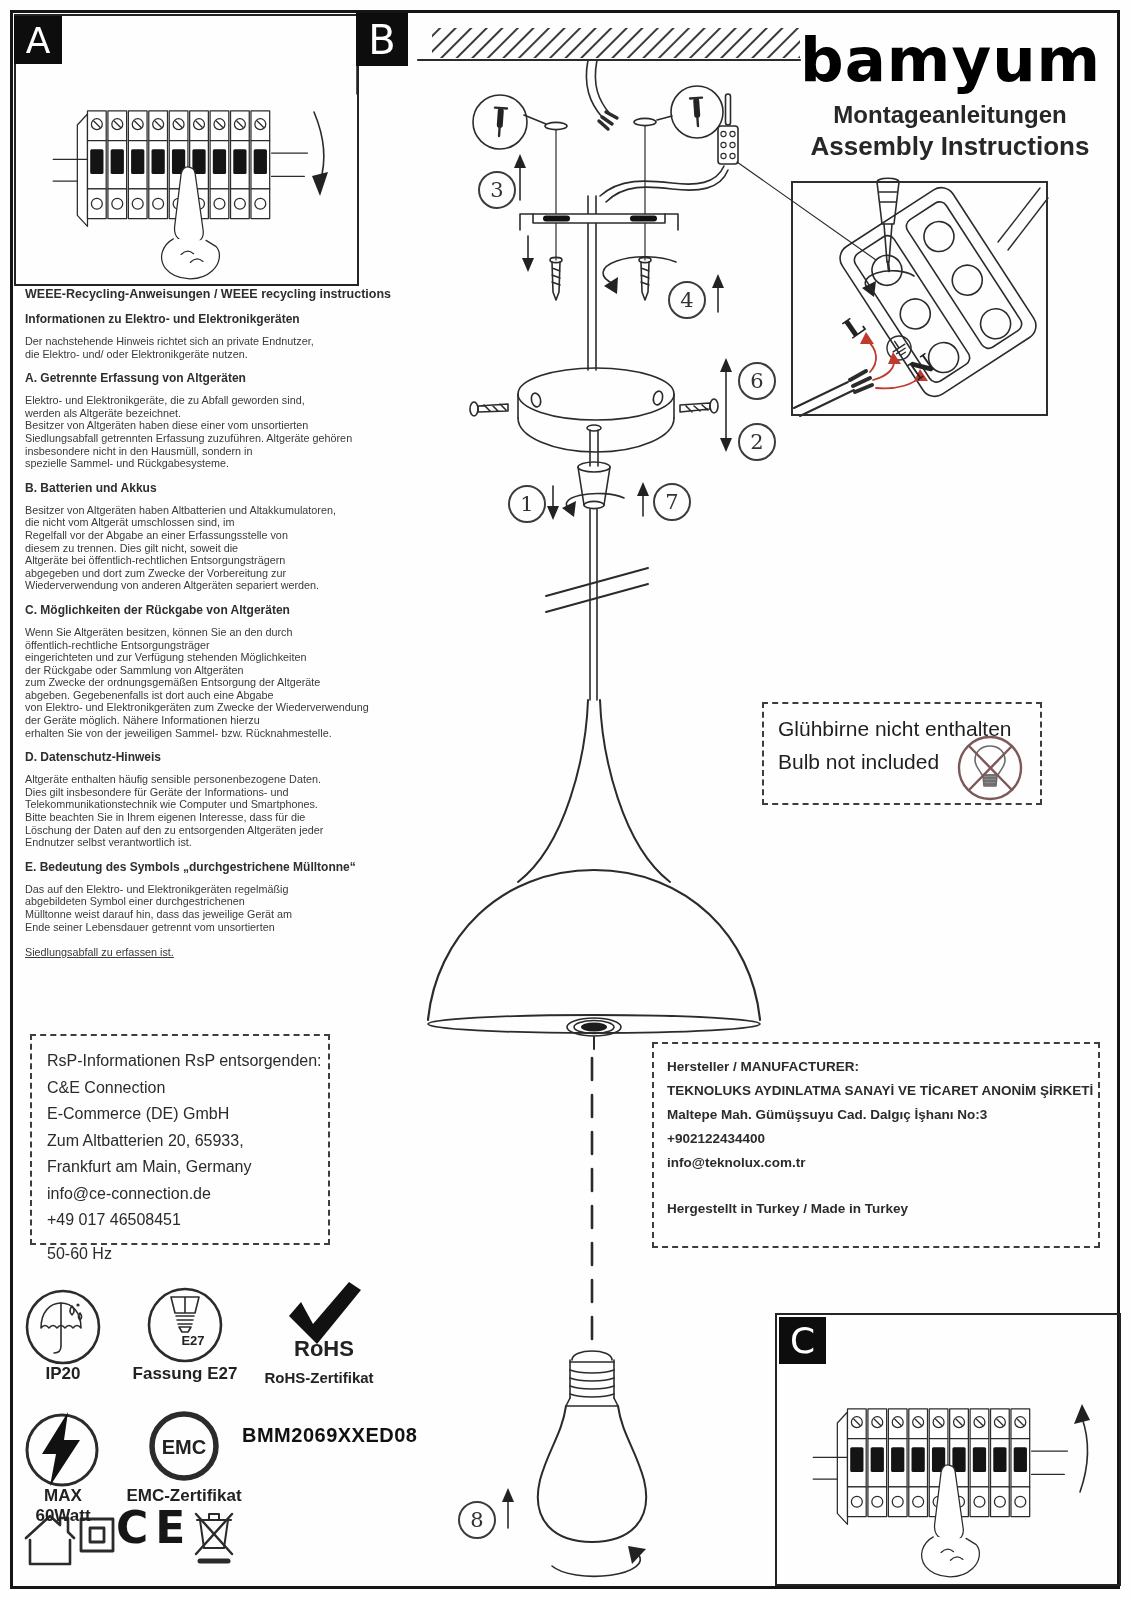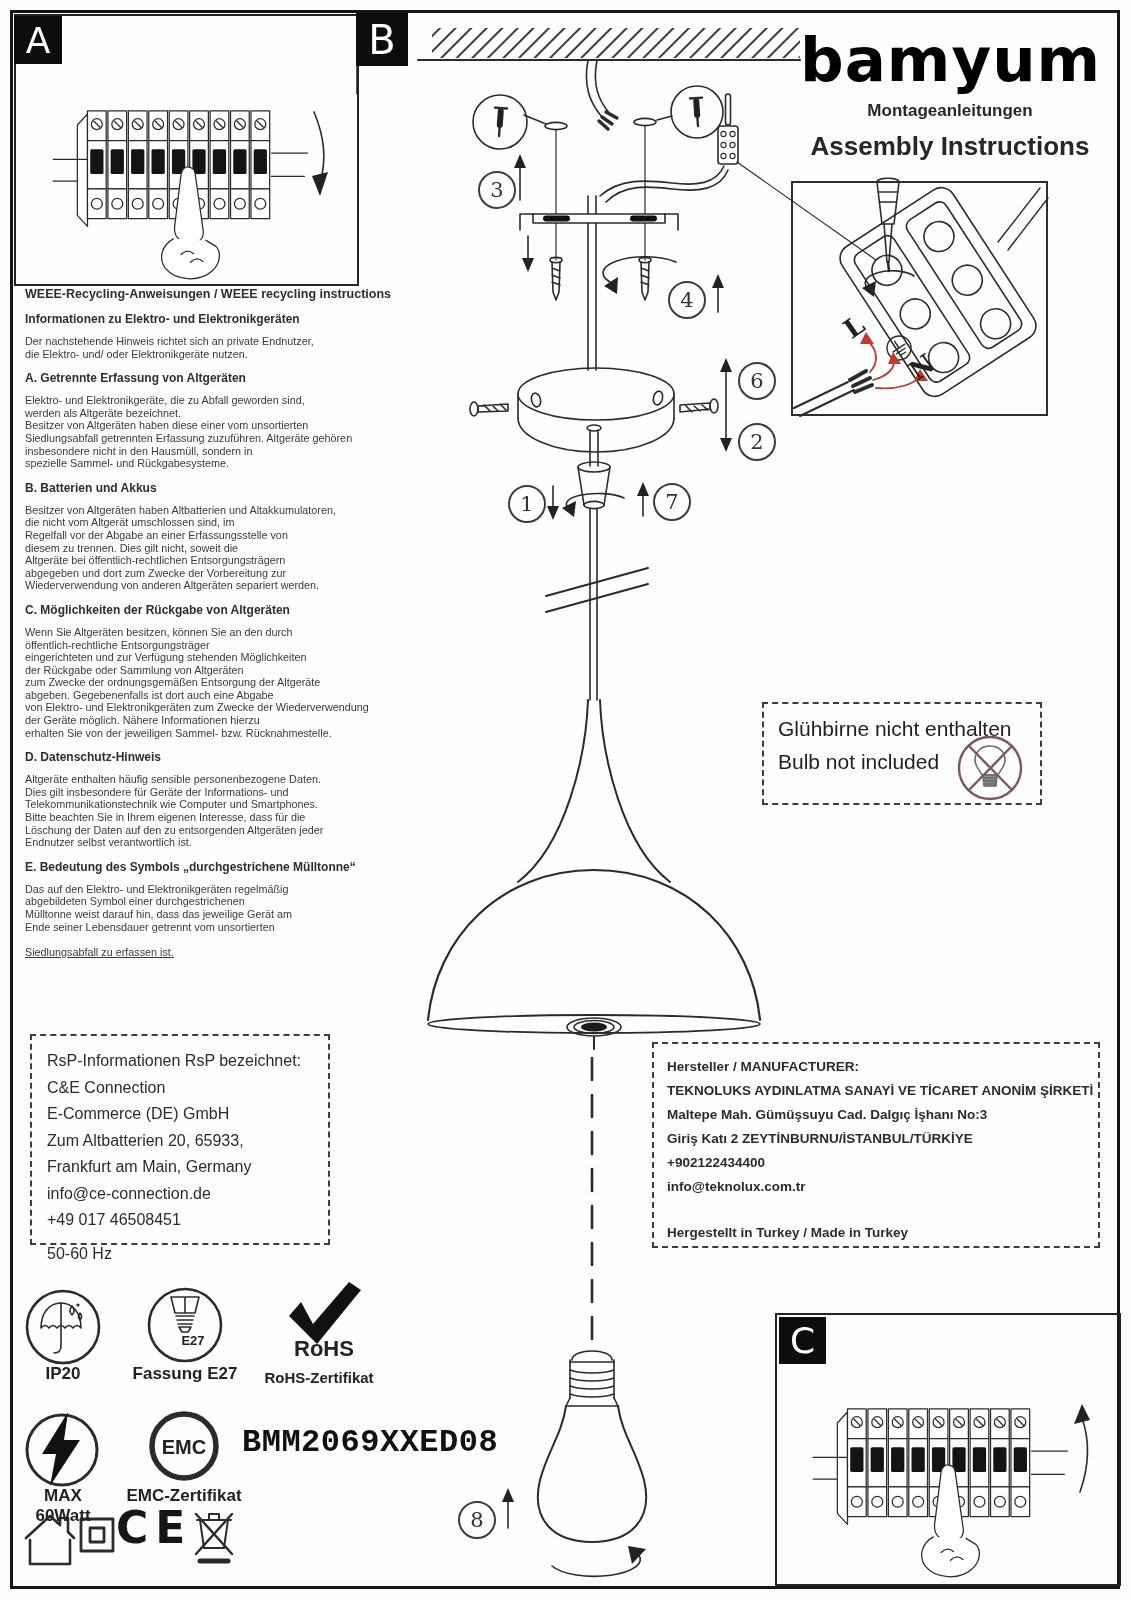--- a/index.html
+++ b/index.html
@@ -329,21 +329,21 @@
 
   <div class="abs panelbox" style="left:14px;top:14px;width:341px;height:268px;"></div>
   <div class="abs plabel" style="left:14px;top:16px;width:48px;height:48px;">
       <span>A</span>
     </div>
   <div class="abs plabel" style="left:356px;top:13px;width:52px;height:53px;font-size:40px;">
       <span>B</span>
     </div>
 
   <div class="abs brand" style="left:800px;top:24px;width:300px;">bamyum</div>
-  <div class="abs sub" style="left:800px;top:101px;width:300px;font-size:17px;">Montageanleitungen</div>
+  <div class="abs sub" style="left:800px;top:101px;width:300px;font-size:24px;">Montageanleitungen</div>
   <div class="abs sub" style="left:800px;top:131px;width:300px;font-size:26px;">Assembly Instructions</div>
 
   <div class="abs" style="left:791px;top:181px;width:253px;height:231px;border:2px solid #2e2e2e;"></div>
   <div class="abs wirelabel" style="left:845px;top:312px;font-size:26px;transform:rotate(-35deg);">L</div>
   <div class="abs wirelabel" style="left:910px;top:352px;font-size:26px;transform:rotate(-35deg);">N</div>
 
   <div class="abs weee" style="left:25px;top:287px;">
     <div class="w-head">WEEE-Recycling-Anweisungen / WEEE recycling instructions</div>
     <div class="w-sub">Informationen zu Elektro- und Elektronikgeräten</div>
     <p class="w-body">Der nachstehende Hinweis richtet sich an private Endnutzer,
@@ -409,49 +409,48 @@
   <div class="abs step" style="left:458px;top:1501px;">
       <span>8</span>
     </div>
 
   <div class="abs dashbox" style="left:762px;top:702px;width:280px;height:103px;padding:8px 0 0 14px;box-sizing:border-box;">
     <div class="notice-line">Glühbirne nicht enthalten</div>
     <div class="notice-line">Bulb not included</div>
   </div>
 
   <div class="abs dashbox" style="left:30px;top:1034px;width:300px;height:211px;padding:12px 0 0 15px;box-sizing:border-box;">
-    <div class="rsp-line">RsP-Informationen RsP bezeichnet:</div>
+    <div class="rsp-line">RsP-Informationen RsP entsorgenden:</div>
     <div class="rsp-line">C&amp;E Connection</div>
     <div class="rsp-line">E-Commerce (DE) GmbH</div>
     <div class="rsp-line">Zum Altbatterien 20, 65933,</div>
     <div class="rsp-line">Frankfurt am Main, Germany</div>
     <div class="rsp-line">info@ce-connection.de</div>
     <div class="rsp-line">+49 017 46508451</div>
     <div class="rsp-line" style="margin-top:7px;">50-60 Hz</div>
   </div>
 
   <div class="abs dashbox" style="left:652px;top:1042px;width:448px;height:206px;padding:11px 0 0 13px;box-sizing:border-box;">
     <div class="mfr-line">Hersteller / MANUFACTURER:</div>
     <div class="mfr-line">TEKNOLUKS AYDINLATMA SANAYİ VE TİCARET ANONİM ŞİRKETİ</div>
     <div class="mfr-line">Maltepe Mah. Gümüşsuyu Cad. Dalgıç İşhanı No:3</div>
-    <div class="mfr-line">Giriş Katı 2 ZEYTİNBURNU/İSTANBUL/TÜRKİYE</div>
     <div class="mfr-line">+902122434400</div>
     <div class="mfr-line">info@teknolux.com.tr</div>
     <div class="mfr-line" style="margin-top:22px;">Hergestellt in Turkey / Made in Turkey</div>
   </div>
 
   <div class="abs cert-caption" style="left:28px;top:1364px;width:70px;font-size:17px;">IP20</div>
   <div class="abs cert-caption" style="left:170px;top:1333px;width:46px;font-size:13px;">E27</div>
   <div class="abs cert-caption" style="left:130px;top:1364px;width:110px;font-size:17px;">Fassung E27</div>
   <div class="abs cert-caption" style="left:284px;top:1336px;width:80px;font-size:22px;">RoHS</div>
   <div class="abs cert-caption" style="left:260px;top:1369px;width:118px;font-size:15px;">RoHS-Zertifikat</div>
   <div class="abs cert-caption" style="left:15px;top:1486px;width:96px;font-size:17px;">MAX 60Watt</div>
   <div class="abs cert-caption" style="left:148px;top:1436px;width:72px;font-size:20px;">EMC</div>
   <div class="abs cert-caption" style="left:124px;top:1486px;width:120px;font-size:17px;">EMC-Zertifikat</div>
   <div class="abs" style="left:116px;top:1502px;font-size:44px;font-weight:bold;letter-spacing:7px;color:#161616;font-family:'DejaVu Sans',sans-serif;">CE</div>
-  <div class="abs" style="left:242px;top:1424px;font-size:32px;font-weight:bold;color:#111;letter-spacing:0.5px;font-family:Liberation Mono, monospace;">BMM2069XXED08</div>
+  <div class="abs" style="left:242px;top:1424px;font-size:20px;font-weight:bold;color:#111;letter-spacing:0.5px;">BMM2069XXED08</div>
 
   <div class="abs panelbox" style="left:775px;top:1313px;width:342px;height:269px;"></div>
   <div class="abs plabel" style="left:779px;top:1317px;width:47px;height:47px;">
       <span>C</span>
     </div>
 
 </div>
 
 </body></html>

